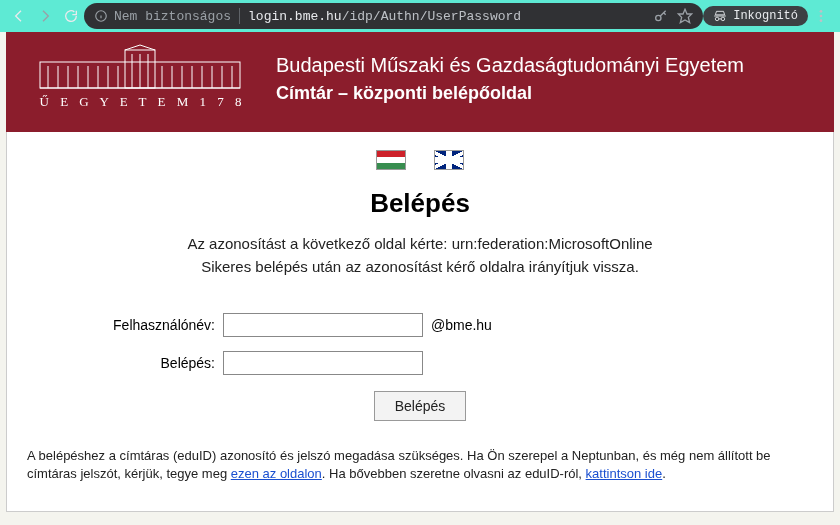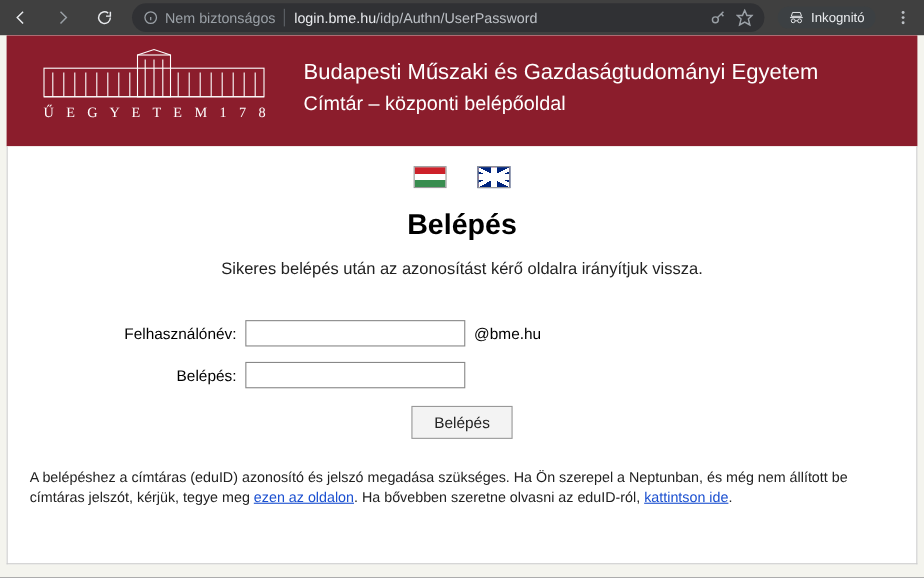--- a/index.html
+++ b/index.html
@@ -5,26 +5,27 @@
   * { box-sizing: border-box; margin: 0; padding: 0; }
   body {
     width: 840px; height: 525px;
     background: #2c2c2e;
     font-family: Arial, Helvetica, sans-serif;
     overflow: hidden;
   }
   
   .chrome-bar {
     height: 32px;
-    background: #404040;
+    background: #5eead4;
     display: flex; align-items: center;
     padding: 0 6px;
-    gap: 12px;
+    gap: 0;
     color: #bdc1c6;
     font-size: 13px;
+    font-family: Liberation Mono, monospace;
   }
   .nav-ico { width:26px; height:26px; display:flex; align-items:center; justify-content:center; border-radius:50%; }
   .nav-ico svg { width:16px; height:16px; }
   .addr {
     flex: 1;
     height: 26px;
     background: #303134;
     border-radius: 14px;
     display:flex; align-items:center;
     padding: 0 10px; gap:8px;
@@ -56,21 +57,21 @@
   .header-band {
     background: #8b1d2c;
     color: #fff;
     display:flex; align-items:center;
     padding: 12px 24px 18px 24px;
     gap: 26px;
   }
   .logo-box { width: 220px; }
   .logo-box svg { width: 220px; height: 66px; }
   .titles h1 { font-size: 20px; font-weight: 400; margin-bottom:6px; }
-  .titles h2 { font-size: 18px; font-weight: 400; }
+  .titles h2 { font-size: 18px; font-weight: 700; }
   .content {
     background:#fff;
     border:1px solid #ccc;
     border-top:none;
     padding: 18px 18px 8px 18px;
     min-height: 380px;
     text-align:center;
   }
   .flags { display:flex; justify-content:center; gap:28px; margin-bottom:18px; }
   .flag { width:30px; height:20px; border:1px solid #999; display:block; }
@@ -202,20 +203,21 @@
       </div>
     </div>
 
     <div class="content">
       <div class="flags">
         <span class="flag flag-hu"></span>
         <span class="flag flag-uk"></span>
       </div>
 
       <div class="login-title">Belépés</div>
+      <div class="info-line">Az azonosítást a következő oldal kérte: urn:federation:MicrosoftOnline</div>
       <div class="info-line">Sikeres belépés után az azonosítást kérő oldalra irányítjuk vissza.</div>
 
       <div class="form-area">
         <div class="form-row">
           <label>Felhasználónév:</label>
           <input type="text" style="">
           <span class="suffix">@bme.hu</span>
         </div>
         <div class="form-row">
           <label>Belépés:</label>

